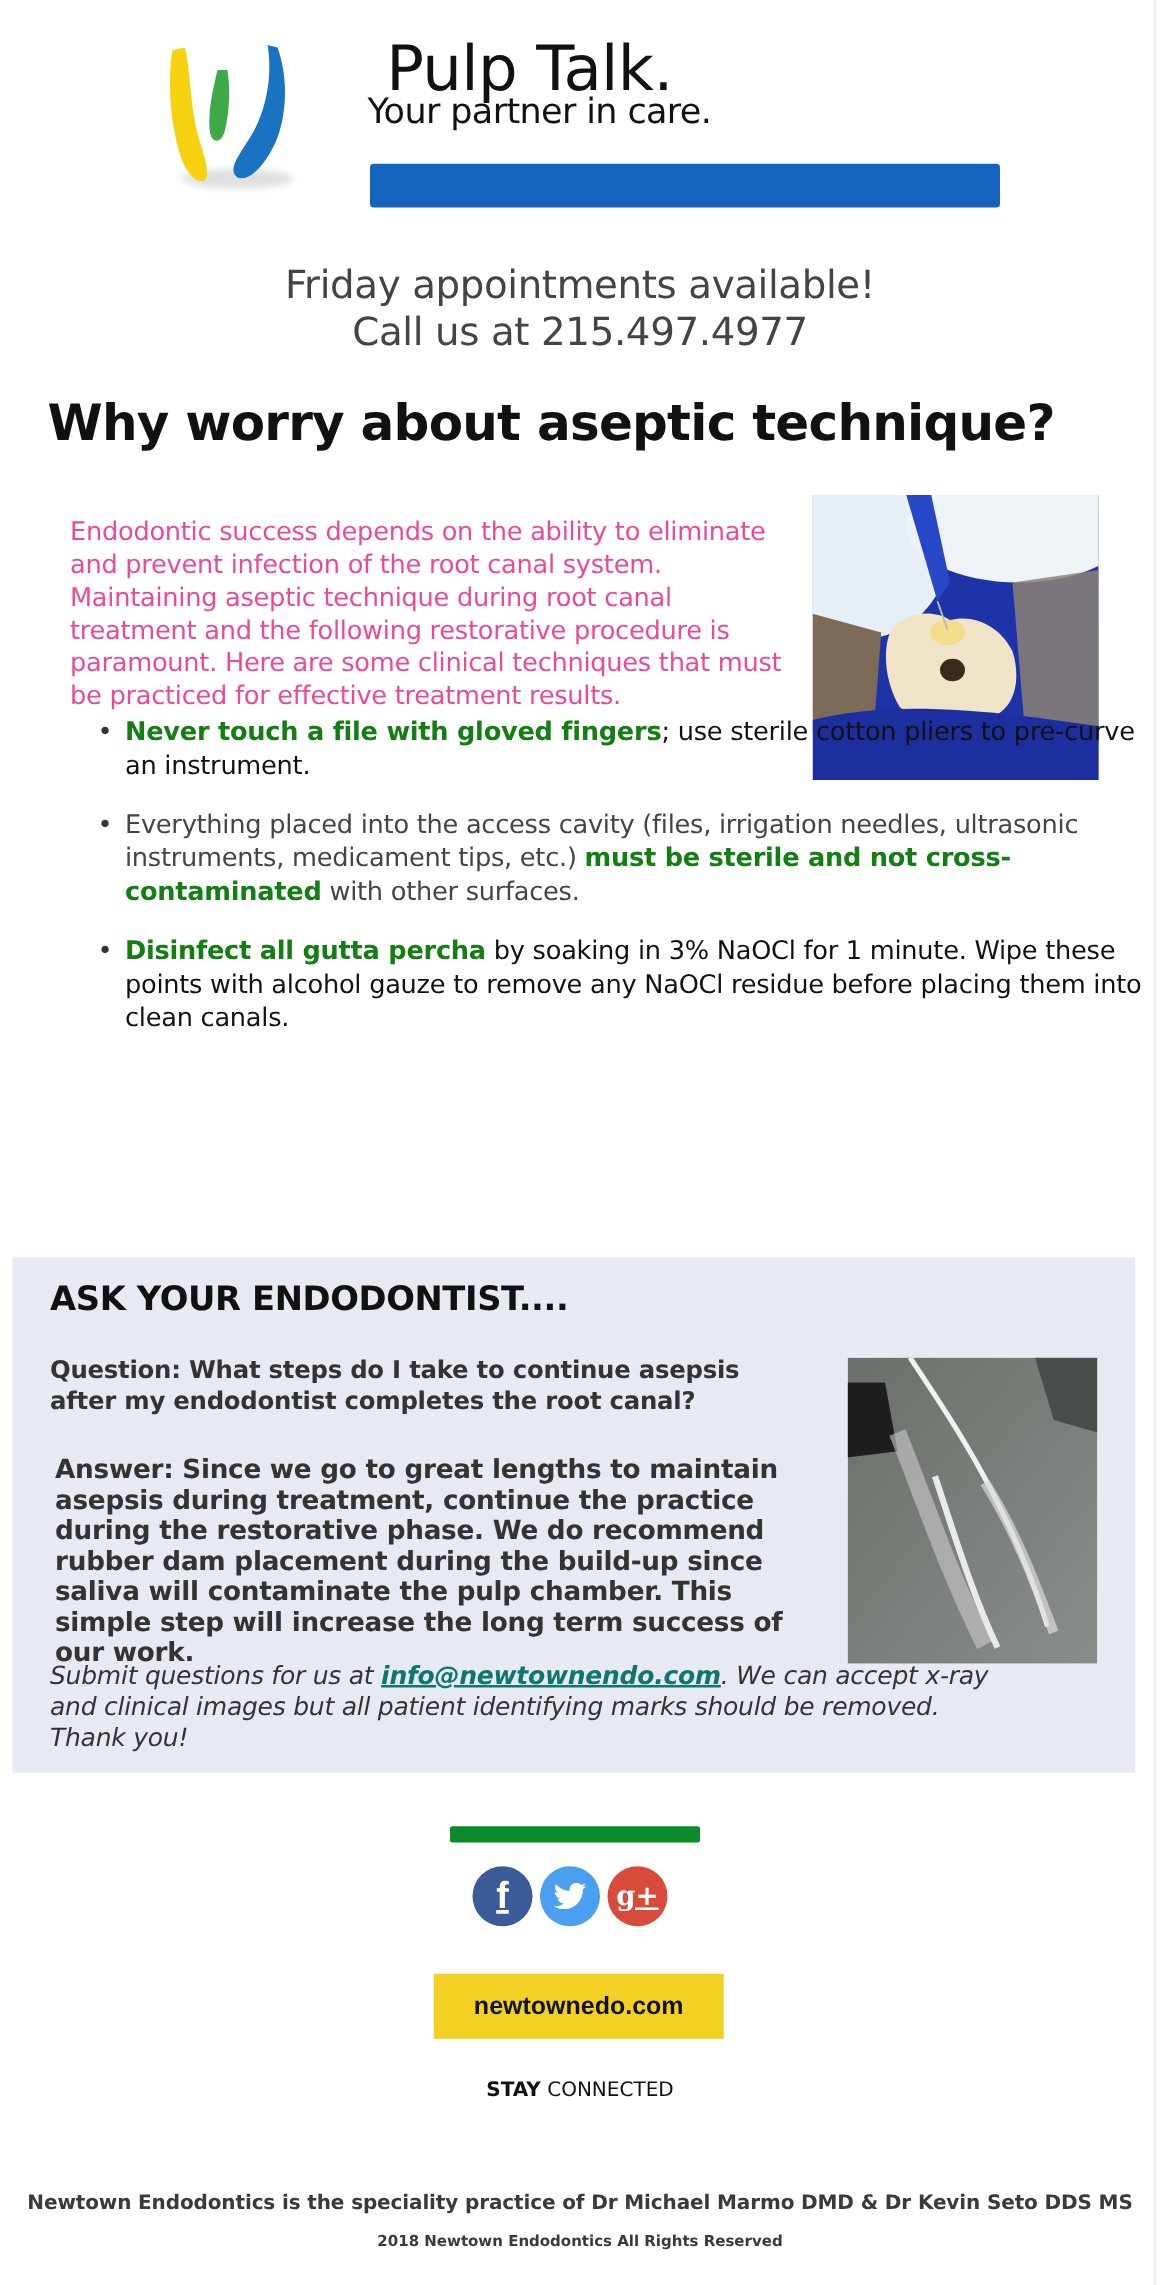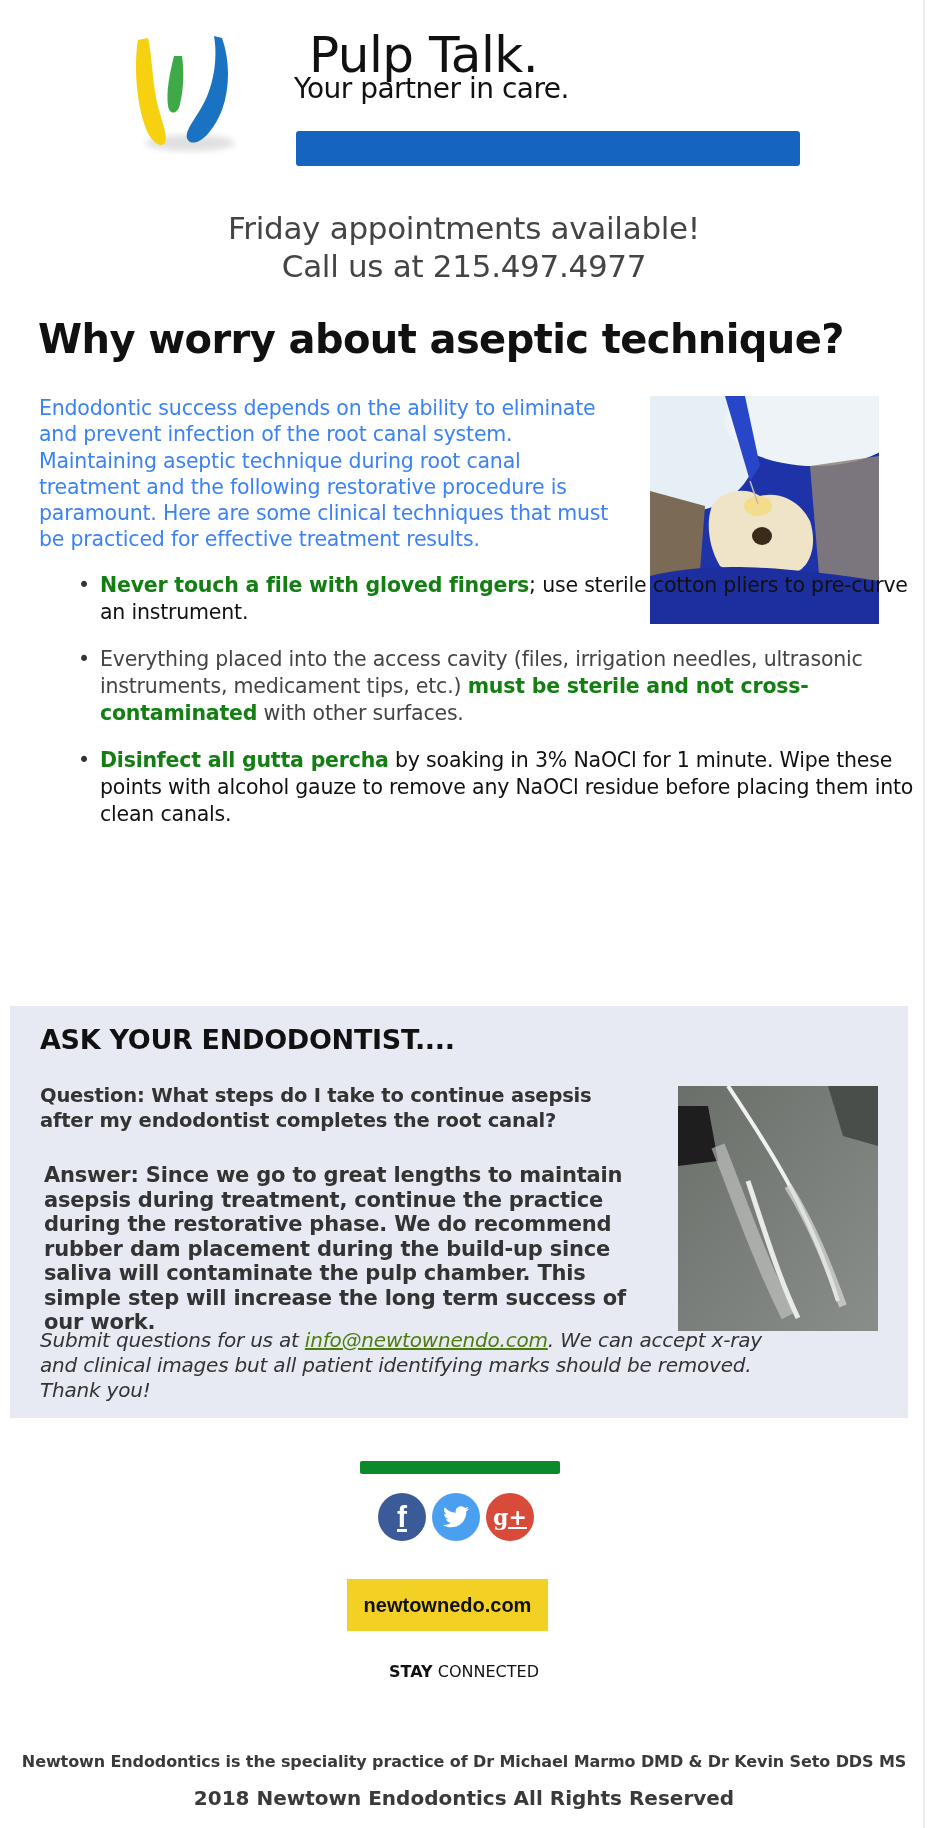--- a/index.html
+++ b/index.html
@@ -14,53 +14,53 @@
   .title { position: absolute; left: 293px; top: 10px; font-size: 50px; color: #111; letter-spacing: -0.5px; margin:16px; font-weight: normal; }
   .subtitle { position: absolute; left: 294px; top: 72px; font-size: 28px; color: #111; letter-spacing: -0.5px; margin:0; }
   .blue-bar { position: absolute; left: 296px; top: 131px; width: 504px; height: 35px; background: #1565c0; border-radius: 3px; }
 
   .promo { position: absolute; left: 0; width: 928px; text-align: center; font-size: 31px; color: #444; letter-spacing: -0.3px; }
   .promo.l1 { top: 210px; }
   .promo.l2 { top: 248px; }
 
   .h1 { position: absolute; left: 38px; top: 316px; font-size: 40px; font-weight: bold; color: #111; margin: 0; letter-spacing: -0.6px; }
 
-  .intro { position: absolute; left: 39px; top: 395px; width: 580px; font-size: 20.5px; line-height: 26.3px; color: #3b82f6; margin: 0; letter-spacing: -0.2px; }
+  .intro { position: absolute; left: 39px; top: 395px; width: 580px; font-size: 20.5px; line-height: 26.3px; color: #ec4899; margin: 17px; letter-spacing: -0.2px; }
   .photo1 { position: absolute; left: 650px; top: 396px; width: 229px; height: 228px; overflow: hidden; }
 
   ul.bullets { position: absolute; left: 58px; top: 572px; width: 820px; margin: 0; padding: 0 0 0 42px; list-style: none; }
   ul.bullets li { position: relative; font-size: 20.5px; line-height: 27px; color: #111; margin-bottom: 20px; letter-spacing: -0.2px; }
   ul.bullets li::before { content: "•"; position: absolute; left: -22px; top: 0; color: #333; }
   ul.bullets li.first { width: 540px; }
   .g { color: #137f13; font-weight: bold; }
   .muted { color: #444; }
 
   
   .ask { position: absolute; left: 10px; top: 1006px; width: 898px; height: 412px; background: #e8eaf3; }
   .ask-h { position: absolute; left: 30px; top: 18px; font-size: 27px; color: #111; margin: 0; letter-spacing: -0.3px; }
   .ask-q { position: absolute; left: 30px; top: 78px; width: 600px; font-size: 19.5px; line-height: 24.5px; color: #333; margin: 0; font-weight: bold; letter-spacing: -0.2px; }
   .ask-a { position: absolute; left: 30px; top: 153px; width: 610px; font-size: 21px; line-height: 24.5px; color: #333; margin: 4px; font-weight: bold; letter-spacing: -0.2px; }
   .ask-note { position: absolute; left: 30px; top: 322px; width: 760px; font-size: 20px; line-height: 25px; color: #333; margin: 0; font-style: italic; letter-spacing: -0.2px; }
-  .ask-note a { color: #4d7c0f; font-weight: normal; text-decoration: underline; }
+  .ask-note a { color: #0f766e; font-weight: bold; text-decoration: underline; }
   .xray { position: absolute; left: 668px; top: 80px; width: 200px; height: 245px; overflow: hidden; }
 
   
   .green-bar { position: absolute; left: 360px; top: 1461px; width: 200px; height: 13px; background: #0a8a2a; border-radius: 2px; }
   .socials { position: absolute; left: 378px; top: 1493px; display: flex; gap: 6px; }
   .soc { width: 48px; height: 48px; border-radius: 50%; display: flex; align-items: center; justify-content: center; color: #fff; font-weight: bold; }
   .soc.fb { background: #3a5a98; font-size: 30px; font-family: "Liberation Sans", sans-serif; }
   .soc.tw { background: #4a9ff0; }
   .soc.gp { background: #d84b3b; font-size: 22px; font-family: "DejaVu Serif", serif; }
 
-  .site-btn { position: absolute; left: 347px; top: 1579px; width: 201px; height: 52px; background: #f2d024; display: flex; align-items: center; justify-content: center; font-family: "Liberation Sans", sans-serif; font-weight: bold; font-size: 20px; color: #111; text-decoration: none; }
+  .site-btn { position: absolute; left: 347px; top: 1579px; width: 232px; height: 52px; background: #f2d024; display: flex; align-items: center; justify-content: center; font-family: "Liberation Sans", sans-serif; font-weight: bold; font-size: 20px; color: #111; text-decoration: none; }
   .stay { position: absolute; left: 0; top: 1662px; width: 928px; text-align: center; font-size: 16px; color: #111; }
   .stay b { font-weight: bold; }
 
   .foot1 { position: absolute; left: 0; top: 1752px; width: 928px; text-align: center; font-size: 16px; font-weight: bold; color: #3a3a3a; letter-spacing: -0.1px; }
-  .foot2 { position: absolute; left: 0; top: 1786px; width: 928px; text-align: center; font-size: 20px; font-weight: bold; color: #3a3a3a; }
+  .foot2 { position: absolute; left: 0; top: 1786px; width: 928px; text-align: center; font-size: 12px; font-weight: bold; color: #3a3a3a; }
 </style>
 </head>
 <body>
 
 <div class="right-rule"></div>
 
 <div class="logo">
   <svg width="130" height="140" viewBox="0 0 130 140">
     <defs>
       <filter id="sh" x="-20%" y="-20%" width="140%" height="140%">

